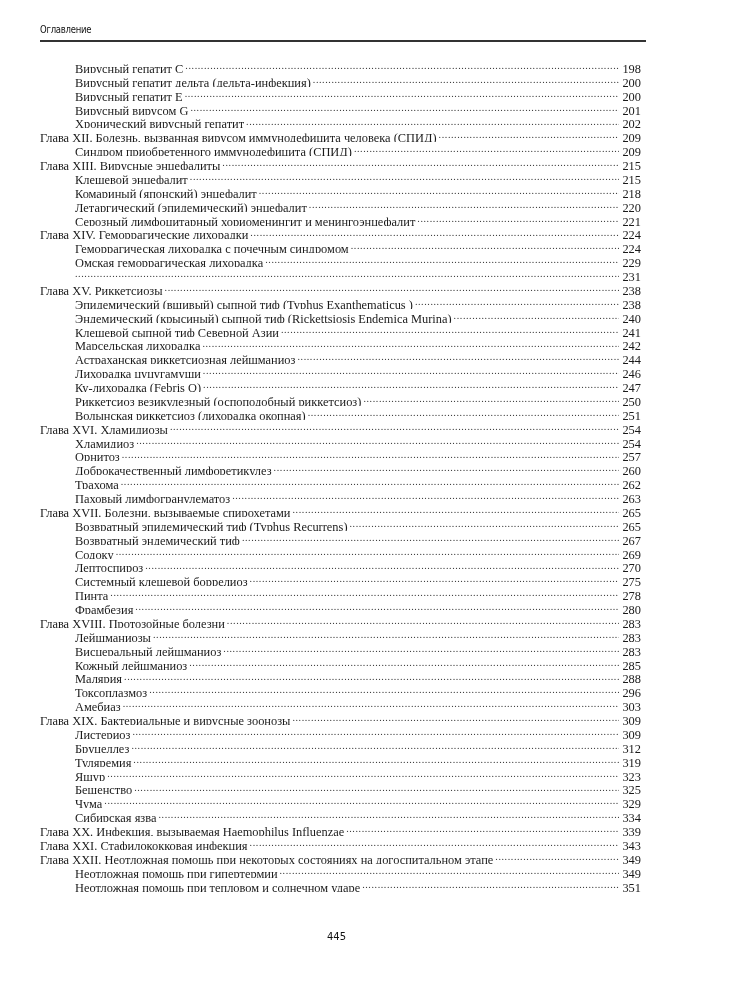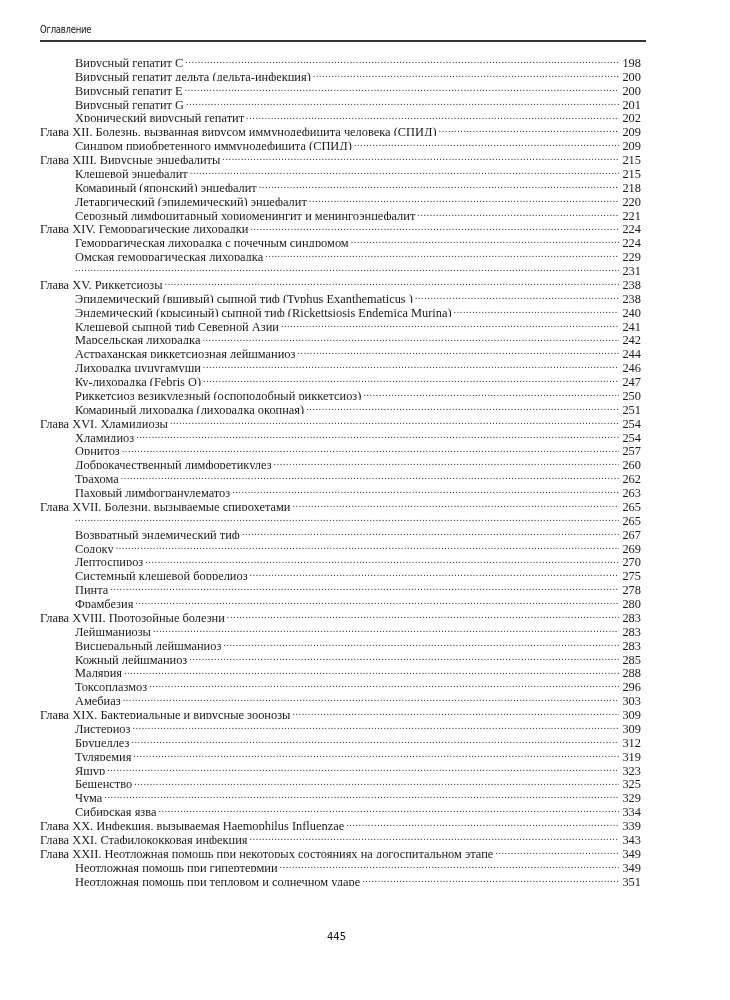--- a/index.html
+++ b/index.html
@@ -29,21 +29,21 @@
       position: absolute;
       left: 40px;
       top: 40px;
       width: 606px;
       height: 0;
       border-top: 2px solid #333;
     }
     .toc {
       position: absolute;
       left: 40px;
-      top: 53px;
+      top: 59px;
       width: 601px;
       margin: 0;
       padding: 0;
       list-style: none;
       font-family: "Liberation Serif", serif;
       font-size: 12.4px;
     }
     .toc-row {
       display: flex;
       align-items: baseline;
@@ -107,21 +107,21 @@
       <span class="toc-title">Вирусный гепатит дельта (дельта-инфекция)</span>
       <span class="toc-dots"></span>
       <span class="toc-page">200</span>
     </li>
     <li class="toc-row sub">
       <span class="toc-title">Вирусный гепатит Е</span>
       <span class="toc-dots"></span>
       <span class="toc-page">200</span>
     </li>
     <li class="toc-row sub">
-      <span class="toc-title">Вирусный гепатит G</span>
+      <span class="toc-title">Вирусный вирусом G</span>
       <span class="toc-dots"></span>
       <span class="toc-page">201</span>
     </li>
     <li class="toc-row sub">
       <span class="toc-title">Хронический вирусный гепатит</span>
       <span class="toc-dots"></span>
       <span class="toc-page">202</span>
     </li>
     <li class="toc-row">
       <span class="toc-title">Глава XII. Болезнь, вызванная вирусом иммунодефицита человека (СПИД)</span>
@@ -216,21 +216,21 @@
       <span class="toc-title">Ку-лихорадка (Febris Q)</span>
       <span class="toc-dots"></span>
       <span class="toc-page">247</span>
     </li>
     <li class="toc-row sub">
       <span class="toc-title">Риккетсиоз везикулезный (оспоподобный риккетсиоз)</span>
       <span class="toc-dots"></span>
       <span class="toc-page">250</span>
     </li>
     <li class="toc-row sub">
-      <span class="toc-title">Комариный лихорадка (лихорадка окопная)</span>
+      <span class="toc-title">Волынская риккетсиоз (лихорадка окопная)</span>
       <span class="toc-dots"></span>
       <span class="toc-page">251</span>
     </li>
     <li class="toc-row">
       <span class="toc-title">Глава XVI. Хламидиозы</span>
       <span class="toc-dots"></span>
       <span class="toc-page">254</span>
     </li>
     <li class="toc-row sub">
       <span class="toc-title">Хламидиоз</span>
@@ -256,20 +256,21 @@
       <span class="toc-title">Паховый лимфогранулематоз</span>
       <span class="toc-dots"></span>
       <span class="toc-page">263</span>
     </li>
     <li class="toc-row">
       <span class="toc-title">Глава XVII. Болезни, вызываемые спирохетами</span>
       <span class="toc-dots"></span>
       <span class="toc-page">265</span>
     </li>
     <li class="toc-row sub">
+      <span class="toc-title">Возвратный эпидемический тиф (Typhus Recurrens)</span>
       <span class="toc-dots"></span>
       <span class="toc-page">265</span>
     </li>
     <li class="toc-row sub">
       <span class="toc-title">Возвратный эндемический тиф</span>
       <span class="toc-dots"></span>
       <span class="toc-page">267</span>
     </li>
     <li class="toc-row sub">
       <span class="toc-title">Содоку</span>

